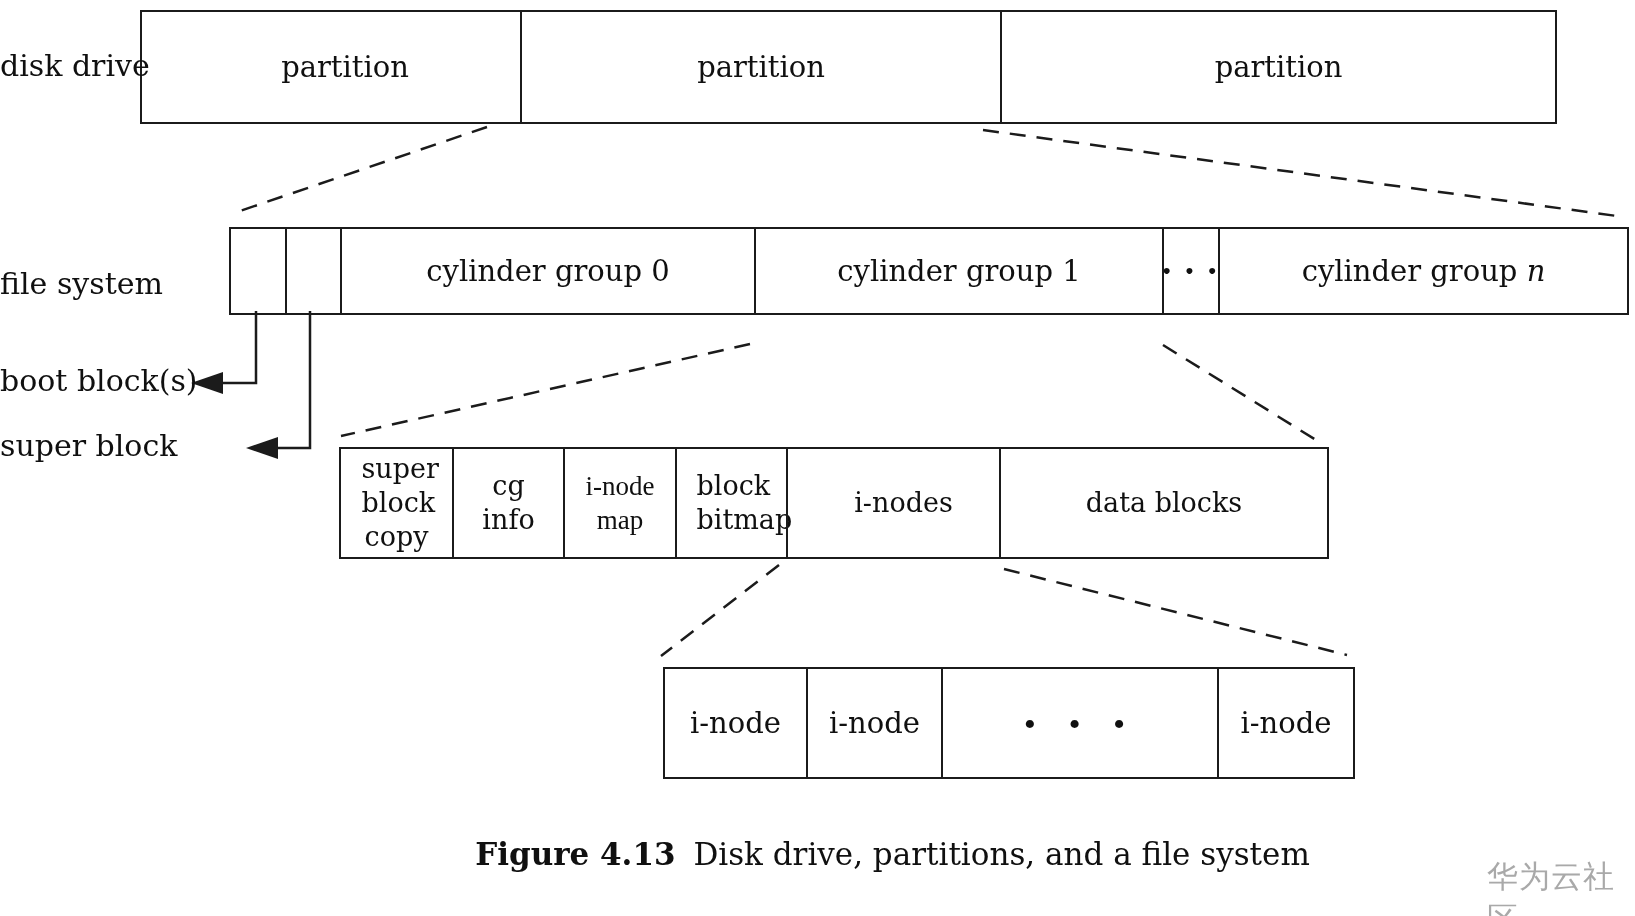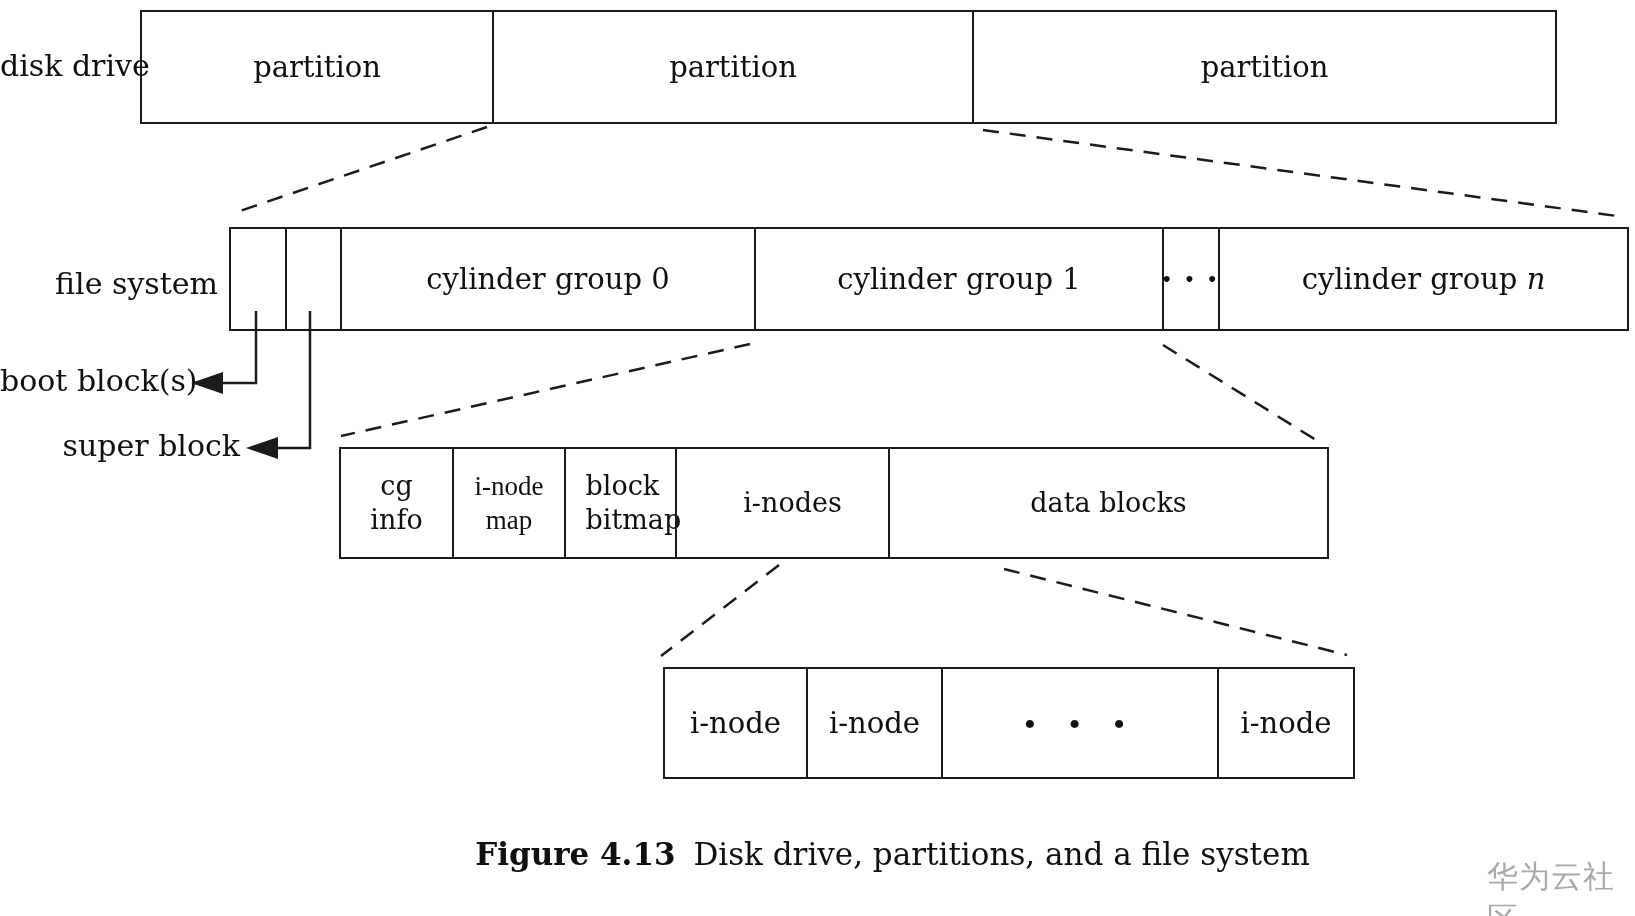--- a/index.html
+++ b/index.html
@@ -31,42 +31,41 @@
     display:flex;align-items:center;justify-content:center;
     box-sizing:border-box;
     font-size:29px;
     text-align:center;
     flex:0 0 auto;
     min-width:0;
   }
   .cell + .cell{border-left:2px solid var(--line);}
   .cell.grow{flex:1 1 auto;}
   
-  #row-disk{left:140px;top:10px;width:1417px;height:114px;}
+  #row-disk{left:140px;top:10px;width:1417px;height:114px;padding-left:28px;}
   .r1c1{width:350px;} .r1c2{width:480px;}
   
-  #row-fs{left:229px;top:227px;width:1400px;height:104px;}
+  #row-fs{left:229px;top:227px;width:1400px;height:88px;}
   .r2c1{width:54px;} .r2c2{width:55px;} .r2c3{width:414px;}
   .r2c4{width:408px;} .r2c5{width:56px;}
   .cell .var-n{font-style:italic;}
   
   #row-cg{left:339px;top:447px;width:990px;height:112px;}
   .r3c1{width:111px;} .r3c2{width:111px;} .r3c3{width:112px;font-family:Liberation Serif, serif;} .r3c4{width:111px;} .r3c5{width:213px;padding-left:20px;}
   #row-cg .cell{font-size:27px;line-height:34px;}
   .wrap-narrow{display:inline-block;max-width:70px;}
   
   #row-inode{left:663px;top:667px;width:692px;height:112px;}
   .r4c1{width:141px;} .r4c2{width:135px;} .r4c3{width:276px;}
   
   .dots-sm{font-size:17px;letter-spacing:3px;font-weight:bold;white-space:nowrap;}
   .dots-lg{font-size:23px;letter-spacing:11px;font-weight:bold;white-space:nowrap;}
   
   .side-label{
     position:absolute;
-    text-align:right;
     font-size:30px;
     z-index:3;
     white-space:nowrap;
   }
   #lbl-disk{left:0;top:48px;width:132px;}
   #lbl-fs{left:0;top:266px;width:218px;}
   #lbl-boot{left:0;top:363px;width:185px;}
   #lbl-super{left:0;top:428px;width:240px;}
   
   #caption{
@@ -121,20 +120,23 @@
   <div class="cell r2c4">cylinder group 1</div>
   <div class="cell r2c5">
       <span class="dots-sm">• • •</span>
     </div>
   <div class="cell grow">
       <span><span>cylinder group </span><span class="var-n">n</span></span>
     </div>
 </div>
 
 <div class="row" id="row-cg">
+  <div class="cell r3c1">
+      <span class="wrap-narrow">super block copy</span>
+    </div>
   <div class="cell r3c2">
       <span class="wrap-narrow">cg info</span>
     </div>
   <div class="cell r3c3">
       <span class="wrap-narrow">i-node map</span>
     </div>
   <div class="cell r3c4">
       <span class="wrap-narrow">block bitmap</span>
     </div>
   <div class="cell r3c5">i-nodes</div>

